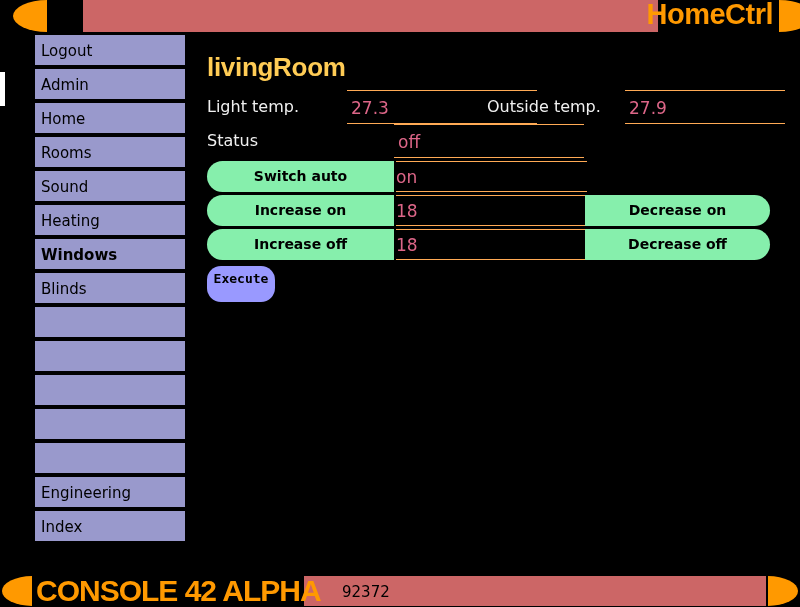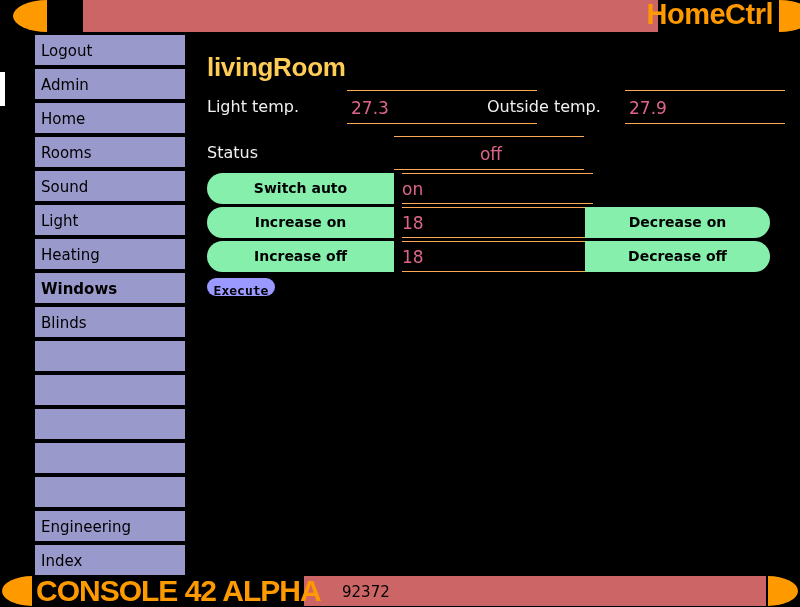--- a/index.html
+++ b/index.html
@@ -137,21 +137,21 @@
   }
 
   
   #row-temps { height: 34px; margin-top: 2px; }
   #room-temp-label  { left: 0;   }
   #room-temp-field  { left: 140px; width: 190px; }
   #outside-temp-label { left: 280px; }
   #outside-temp-field { left: 418px; width: 160px; }
 
   
-  #row-status { height: 34px; margin-top: 12px; text-align: center; }
+  #row-status { height: 34px; margin-top: 0px; }
   #status-label { left: 0; }
   #status-field { left: 187px; width: 190px; }
 
   
   .arow {
     position: relative;
     height: 31px;
     margin-top: 3px;
   }
   .btn {
@@ -176,42 +176,42 @@
     border-bottom-left-radius: 16px;
   }
   .btn-right {
     left: 378px;
     width: 185px;
     border-top-right-radius: 16px;
     border-bottom-right-radius: 16px;
   }
   .afld {
     position: absolute;
-    left: 195px;
+    left: 189px;
     top: 0;
     width: 191px;
     height: 31px;
     line-height: 31px;
     box-sizing: border-box;
     border-top: 1px solid #FFAA55;
     border-bottom: 1px solid #FFAA55;
     color: #DD6688;
     font-size: 17px;
     font-family: "DejaVu Sans", sans-serif;
     background: #000000;
     white-space: nowrap;
     overflow: hidden;
   }
 
   
   #execute-row { position: relative; height: 28px; margin-top: 6px; }
   #execute-button {
     position: absolute;
     left: 0; top: 0;
-    width: 68px; height: 18px;
+    width: 68px; height: 36px;
     line-height: 26px;
     background: #9999FF;
     color: #000000;
     font-size: 13px;
     font-weight: bold;
     font-family: "DejaVu Sans Mono", monospace;
     text-align: center;
     border-radius: 14px;
     box-sizing: border-box;
     white-space: nowrap;
@@ -279,21 +279,20 @@
 </div>
 
 <div id="left-marker"></div>
 
 <div id="sidebar">
   <div class="side-item">Logout</div>
   <div class="side-item">Admin</div>
   <div class="side-item">Home</div>
   <div class="side-item">Rooms</div>
   <div class="side-item">Sound</div>
-  <div class="side-item">Light</div>
   <div class="side-item">Heating</div>
   <div class="side-item bold">Windows</div>
   <div class="side-item">Blinds</div>
   <div class="side-item"></div>
   <div class="side-item"></div>
   <div class="side-item"></div>
   <div class="side-item"></div>
   <div class="side-item"></div>
   <div class="side-item">Engineering</div>
   <div class="side-item">Index</div>

